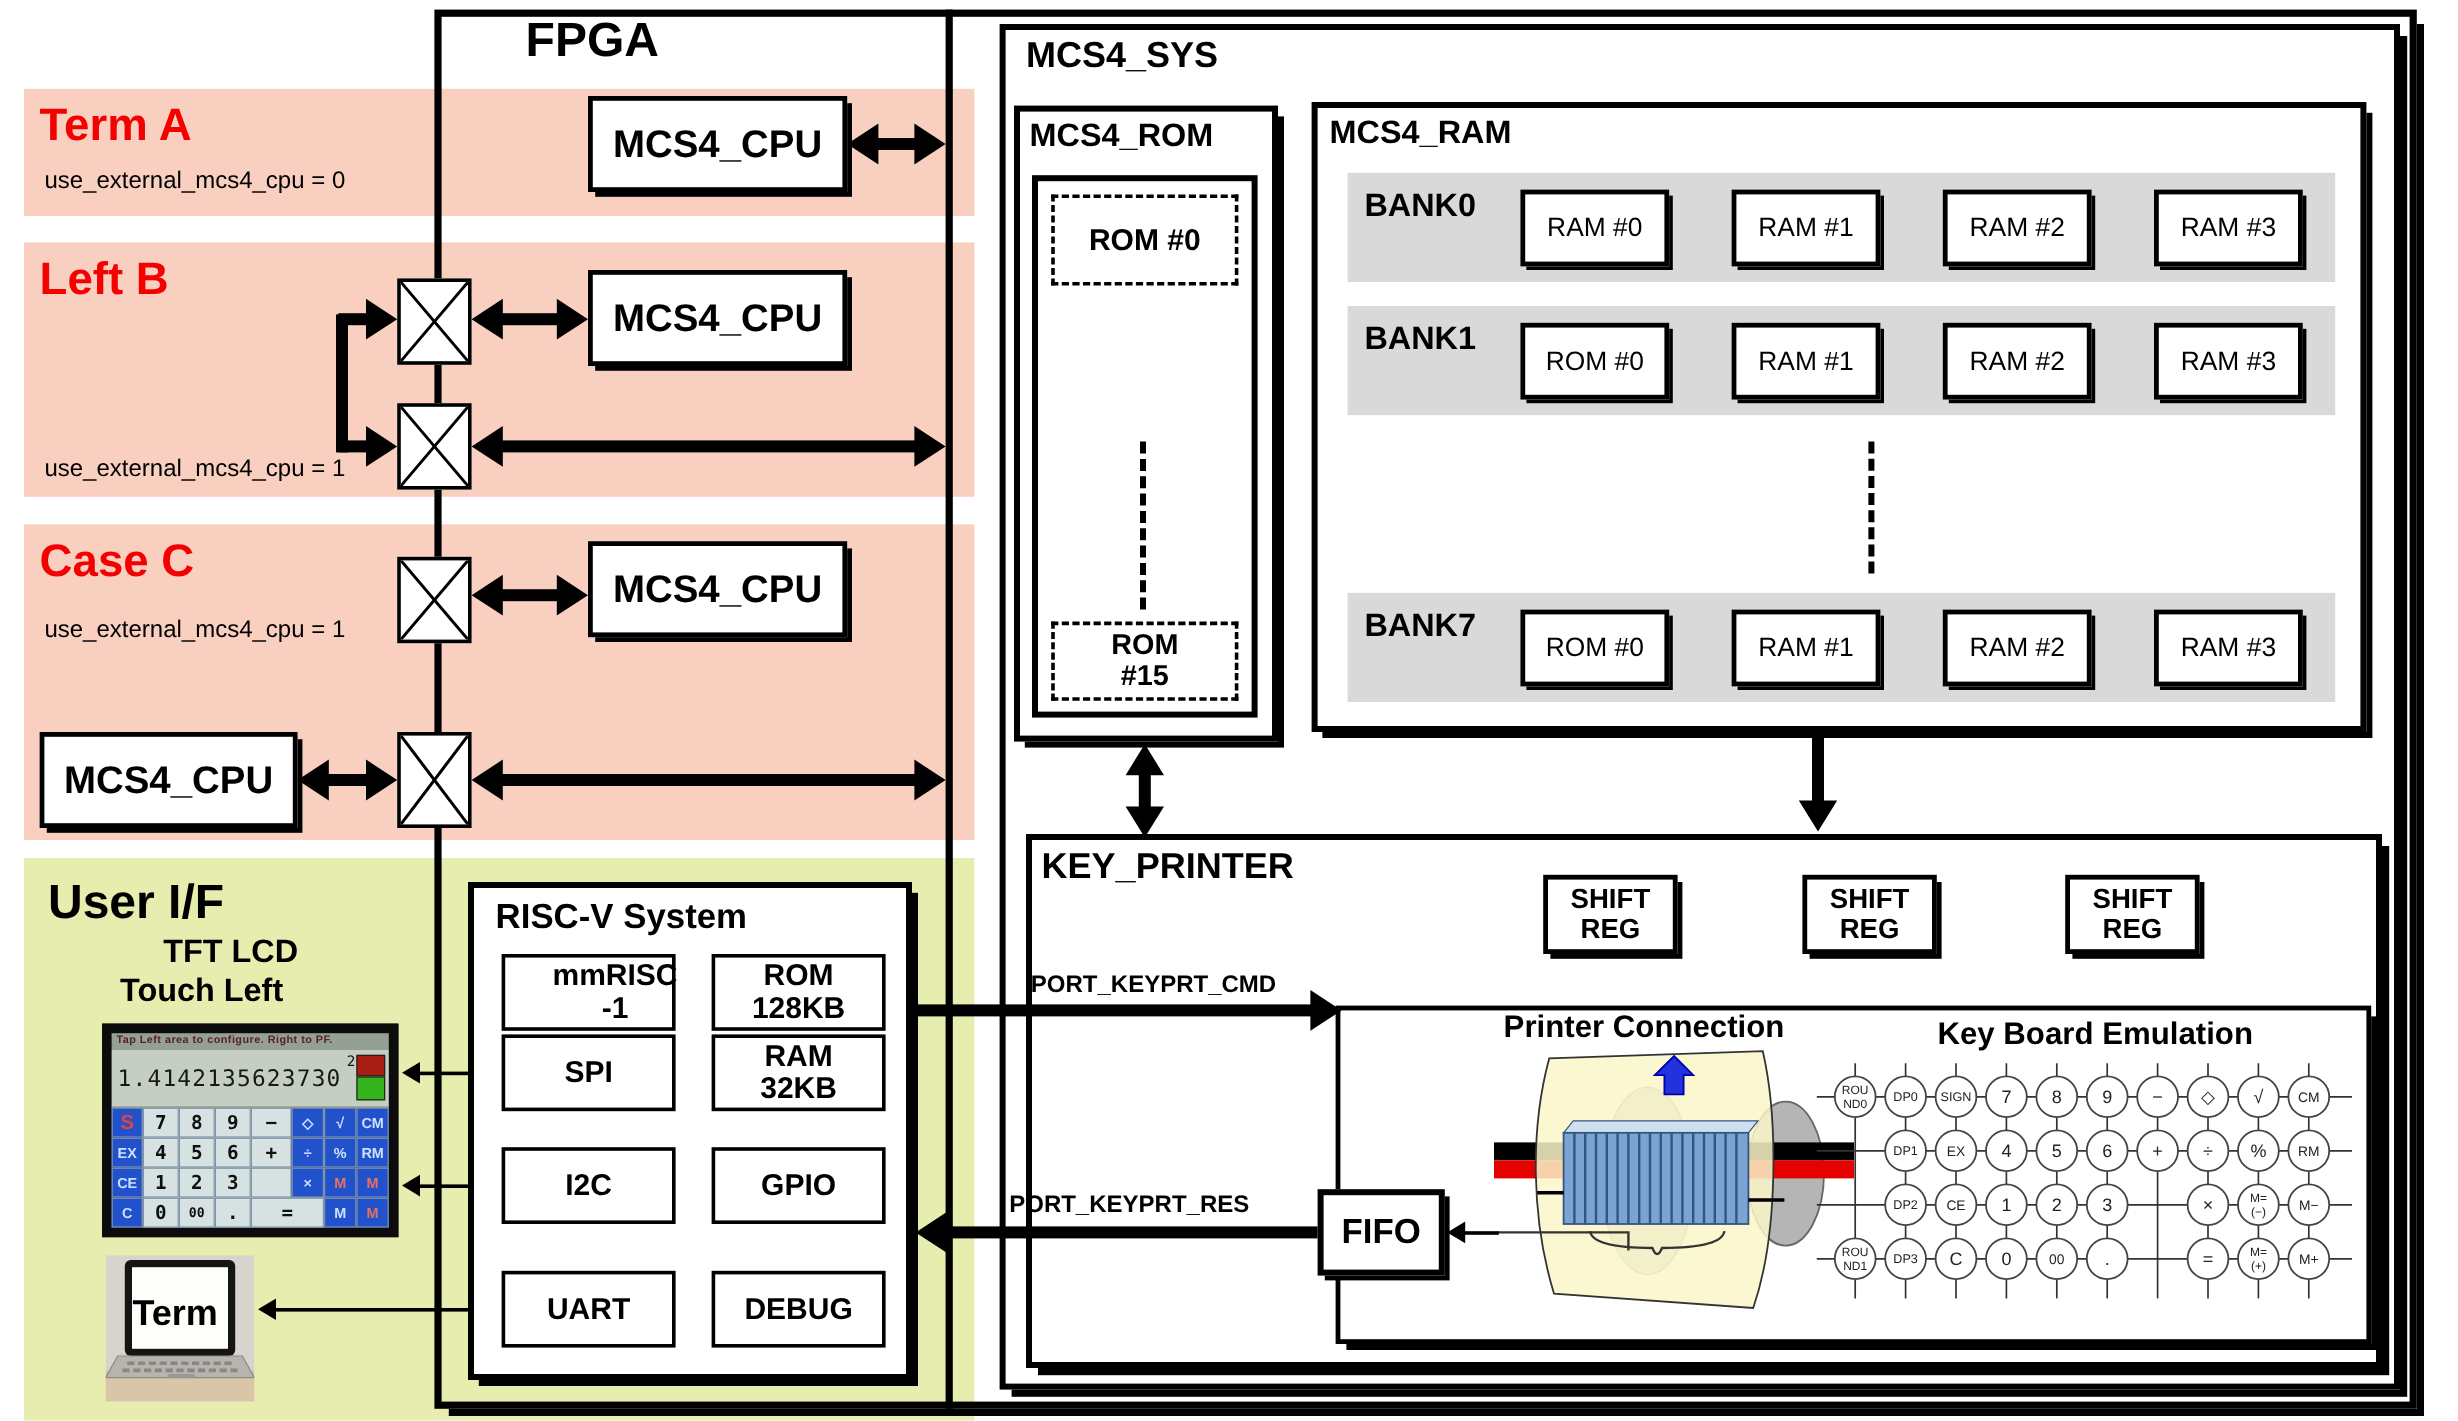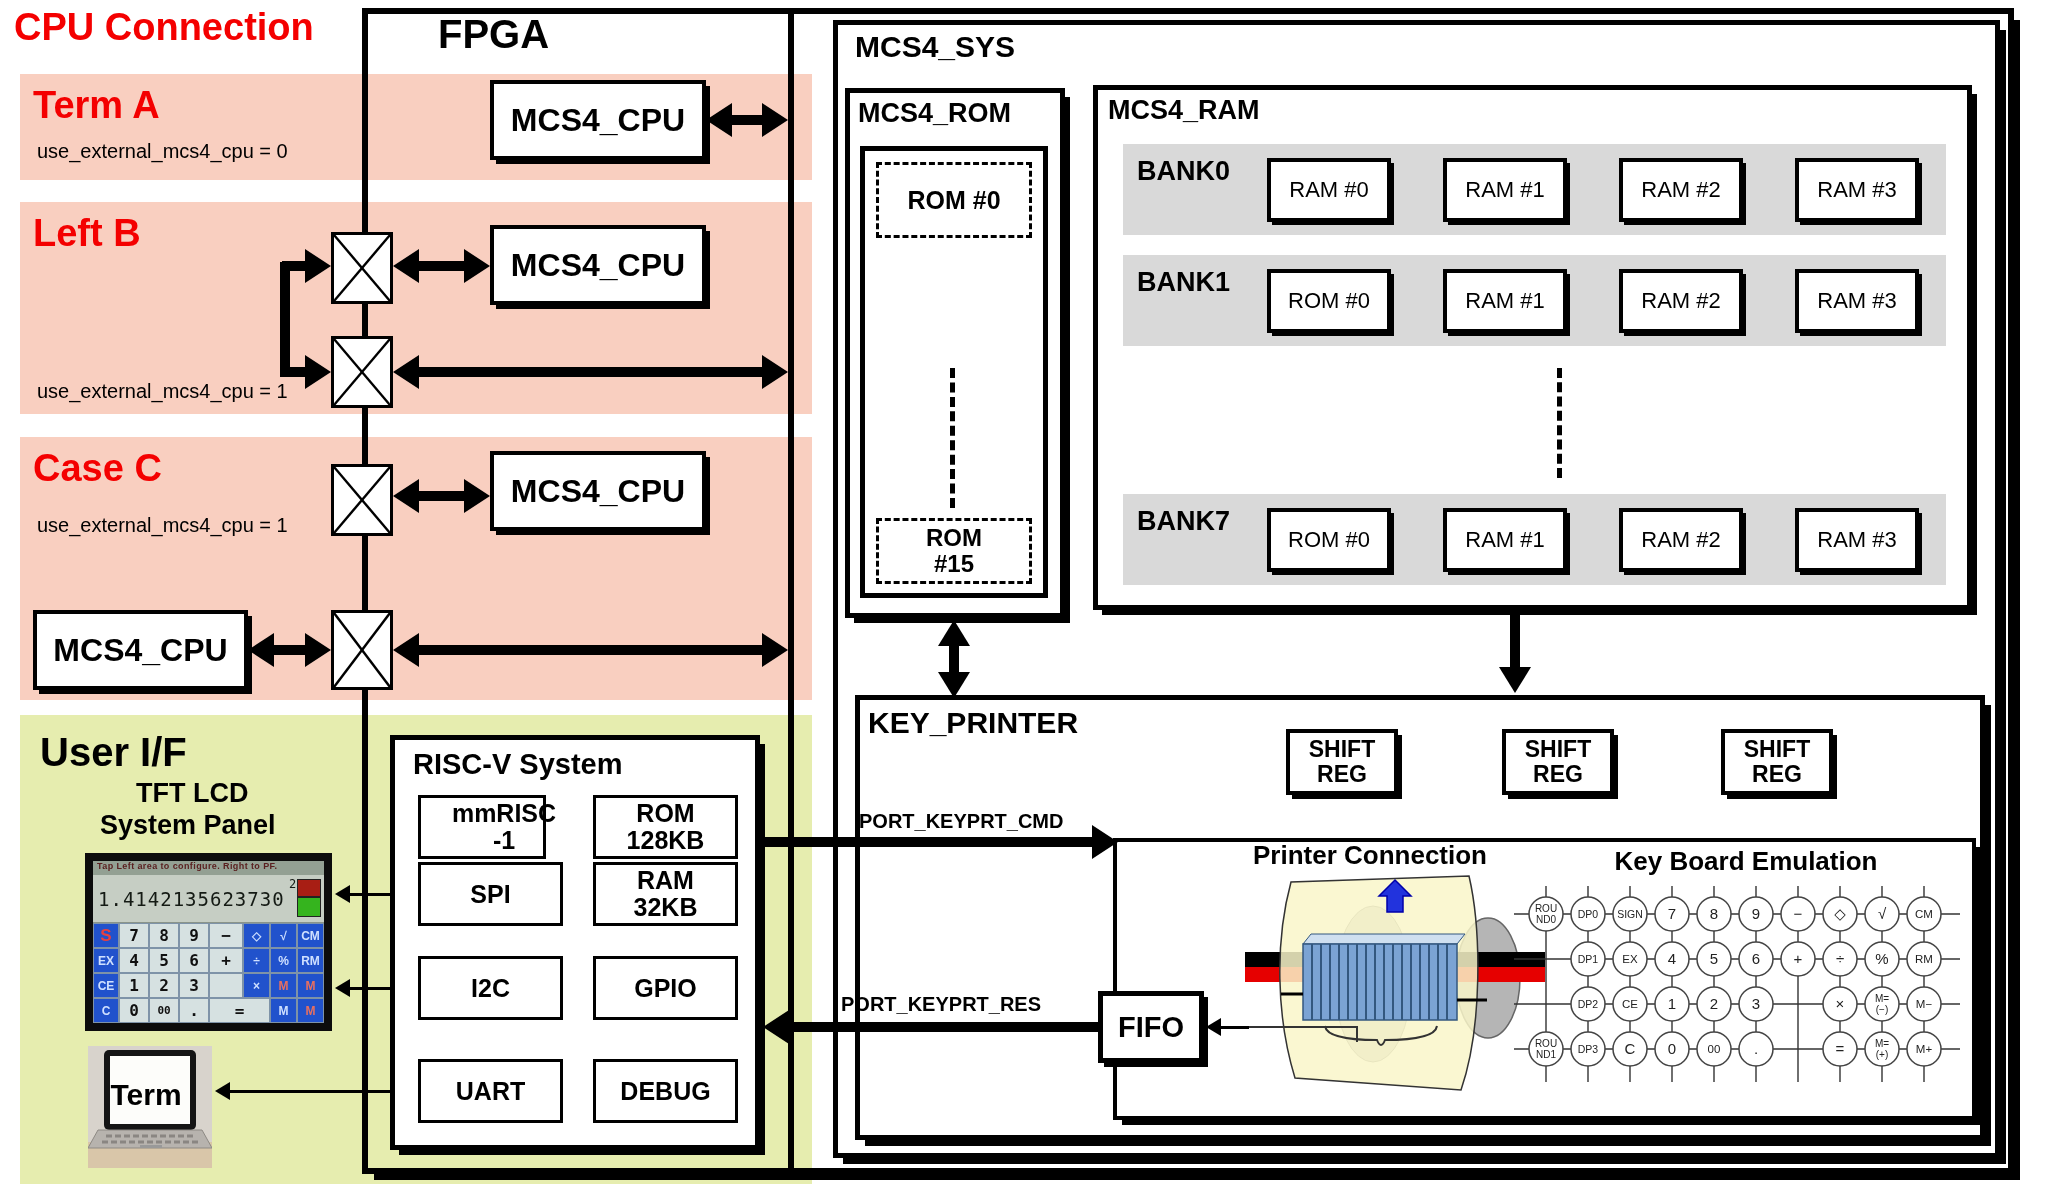--- a/index.html
+++ b/index.html
@@ -59,21 +59,20 @@
 <div id="canvas">
 
   <div class="band" style="left:20px;top:74px;width:792px;height:106px;background:#f9cfc0;"></div>
   <div class="band" style="left:20px;top:202px;width:792px;height:212px;background:#f9cfc0;"></div>
   <div class="band" style="left:20px;top:437px;width:792px;height:263px;background:#f9cfc0;"></div>
   <div class="band" style="left:20px;top:715px;width:792px;height:469px;background:#e6edaf;"></div>
 
   <div class="abs" style="left:362px;top:8px;width:1652px;height:1166px;border:6px solid #000;box-sizing:border-box;box-shadow:9px 9px 0 -3px #000;"></div>
   <div class="abs" style="left:788px;top:8px;width:6px;height:1166px;background:#000;"></div>
 
-  <div class="lbl red" style="left:14px;top:6px;font-size:38px;">CPU Connection</div>
   <div class="lbl" style="left:438px;top:12px;font-size:40px;">FPGA</div>
 
   <div class="lbl red" style="left:33px;top:84px;font-size:38px;">Term A</div>
   <div class="lbl" style="left:37px;top:140px;font-size:20px;font-weight:normal;">use_external_mcs4_cpu = 0</div>
   <div class="box" style="left:490px;top:80px;width:216px;height:80px;font-size:32px;">MCS4_CPU</div>
   <div>
     <div class="hline" style="left:728px;top:115px;width:36px;"></div>
     <div class="tri tl" style="left:706px;top:103px;"></div>
     <div class="tri tr" style="left:762px;top:103px;"></div>
   </div>
@@ -413,21 +412,21 @@
     <div class="hline" style="left:760px;top:837px;width:334px;"></div>
     <div class="tri tr" style="left:1092px;top:825px;"></div>
   </div>
   <div>
     <div class="hline" style="left:787px;top:1022px;width:311px;"></div>
     <div class="tri tl" style="left:763px;top:1010px;"></div>
   </div>
 
   <div class="lbl" style="left:40px;top:730px;font-size:40px;">User I/F</div>
   <div class="lbl" style="left:100px;top:778px;font-size:27px;margin-left:36px;">TFT LCD</div>
-  <div class="lbl" style="left:100px;top:810px;font-size:27px;">System Panel</div>
+  <div class="lbl" style="left:100px;top:810px;font-size:27px;">Touch Left</div>
 
   <div class="tft" style="left:85px;top:853px;width:247px;height:178px;">
     <div class="tft-hint">Tap Left area to configure. Right to PF.</div>
     <div class="tft-disp">
       <span class="tft-val">1.4142135623730</span>
       <span class="tft-sup">2</span>
       <span class="tft-sqrt ml">√
 √</span>
       <span class="tft-ind-r"></span>
       <span class="tft-ind-g"></span>
@@ -498,21 +497,21 @@
     <rect x="22" y="10" width="80" height="68" fill="#fdfdfa"></rect>
     <polygon points="10,84 114,84 124,102 0,102" fill="#b7b3ae" stroke="#8d8984" stroke-width="1"></polygon>
     <line x1="18" y1="90" x2="106" y2="90" stroke="#8a8682" stroke-width="3" stroke-dasharray="6 3"></line>
     <line x1="14" y1="96" x2="110" y2="96" stroke="#8a8682" stroke-width="3" stroke-dasharray="6 3"></line>
     <rect x="52" y="99" width="22" height="3" fill="#999"></rect>
   </svg>
   <div class="lbl" style="left:102px;top:1078px;width:88px;text-align:center;font-size:30px;">Term</div>
 
   <div class="abs" style="left:390px;top:735px;width:370px;height:415px;border:5px solid #000;background:#fff;box-sizing:border-box;box-shadow:7px 7px 0 -2px #000;"></div>
   <div class="lbl" style="left:413px;top:748px;font-size:29px;">RISC-V System</div>
-  <div class="box nosh ml" style="left:418px;top:795px;width:128px;height:64px;border-width:3px;font-size:25px;padding-left:44px;">mmRISC
+  <div class="box nosh ml" style="left:418px;top:795px;width:145px;height:64px;border-width:3px;font-size:25px;padding-left:44px;">mmRISC
 -1</div>
   <div class="box nosh ml" style="left:593px;top:795px;width:145px;height:64px;border-width:3px;font-size:25px;">ROM
 128KB</div>
   <div class="box nosh ml" style="left:418px;top:862px;width:145px;height:64px;border-width:3px;font-size:25px;">SPI</div>
   <div class="box nosh ml" style="left:593px;top:862px;width:145px;height:64px;border-width:3px;font-size:25px;">RAM
 32KB</div>
   <div class="box nosh ml" style="left:418px;top:956px;width:145px;height:64px;border-width:3px;font-size:25px;">I2C</div>
   <div class="box nosh ml" style="left:593px;top:956px;width:145px;height:64px;border-width:3px;font-size:25px;">GPIO</div>
   <div class="box nosh ml" style="left:418px;top:1059px;width:145px;height:64px;border-width:3px;font-size:25px;">UART</div>
   <div class="box nosh ml" style="left:593px;top:1059px;width:145px;height:64px;border-width:3px;font-size:25px;">DEBUG</div>

